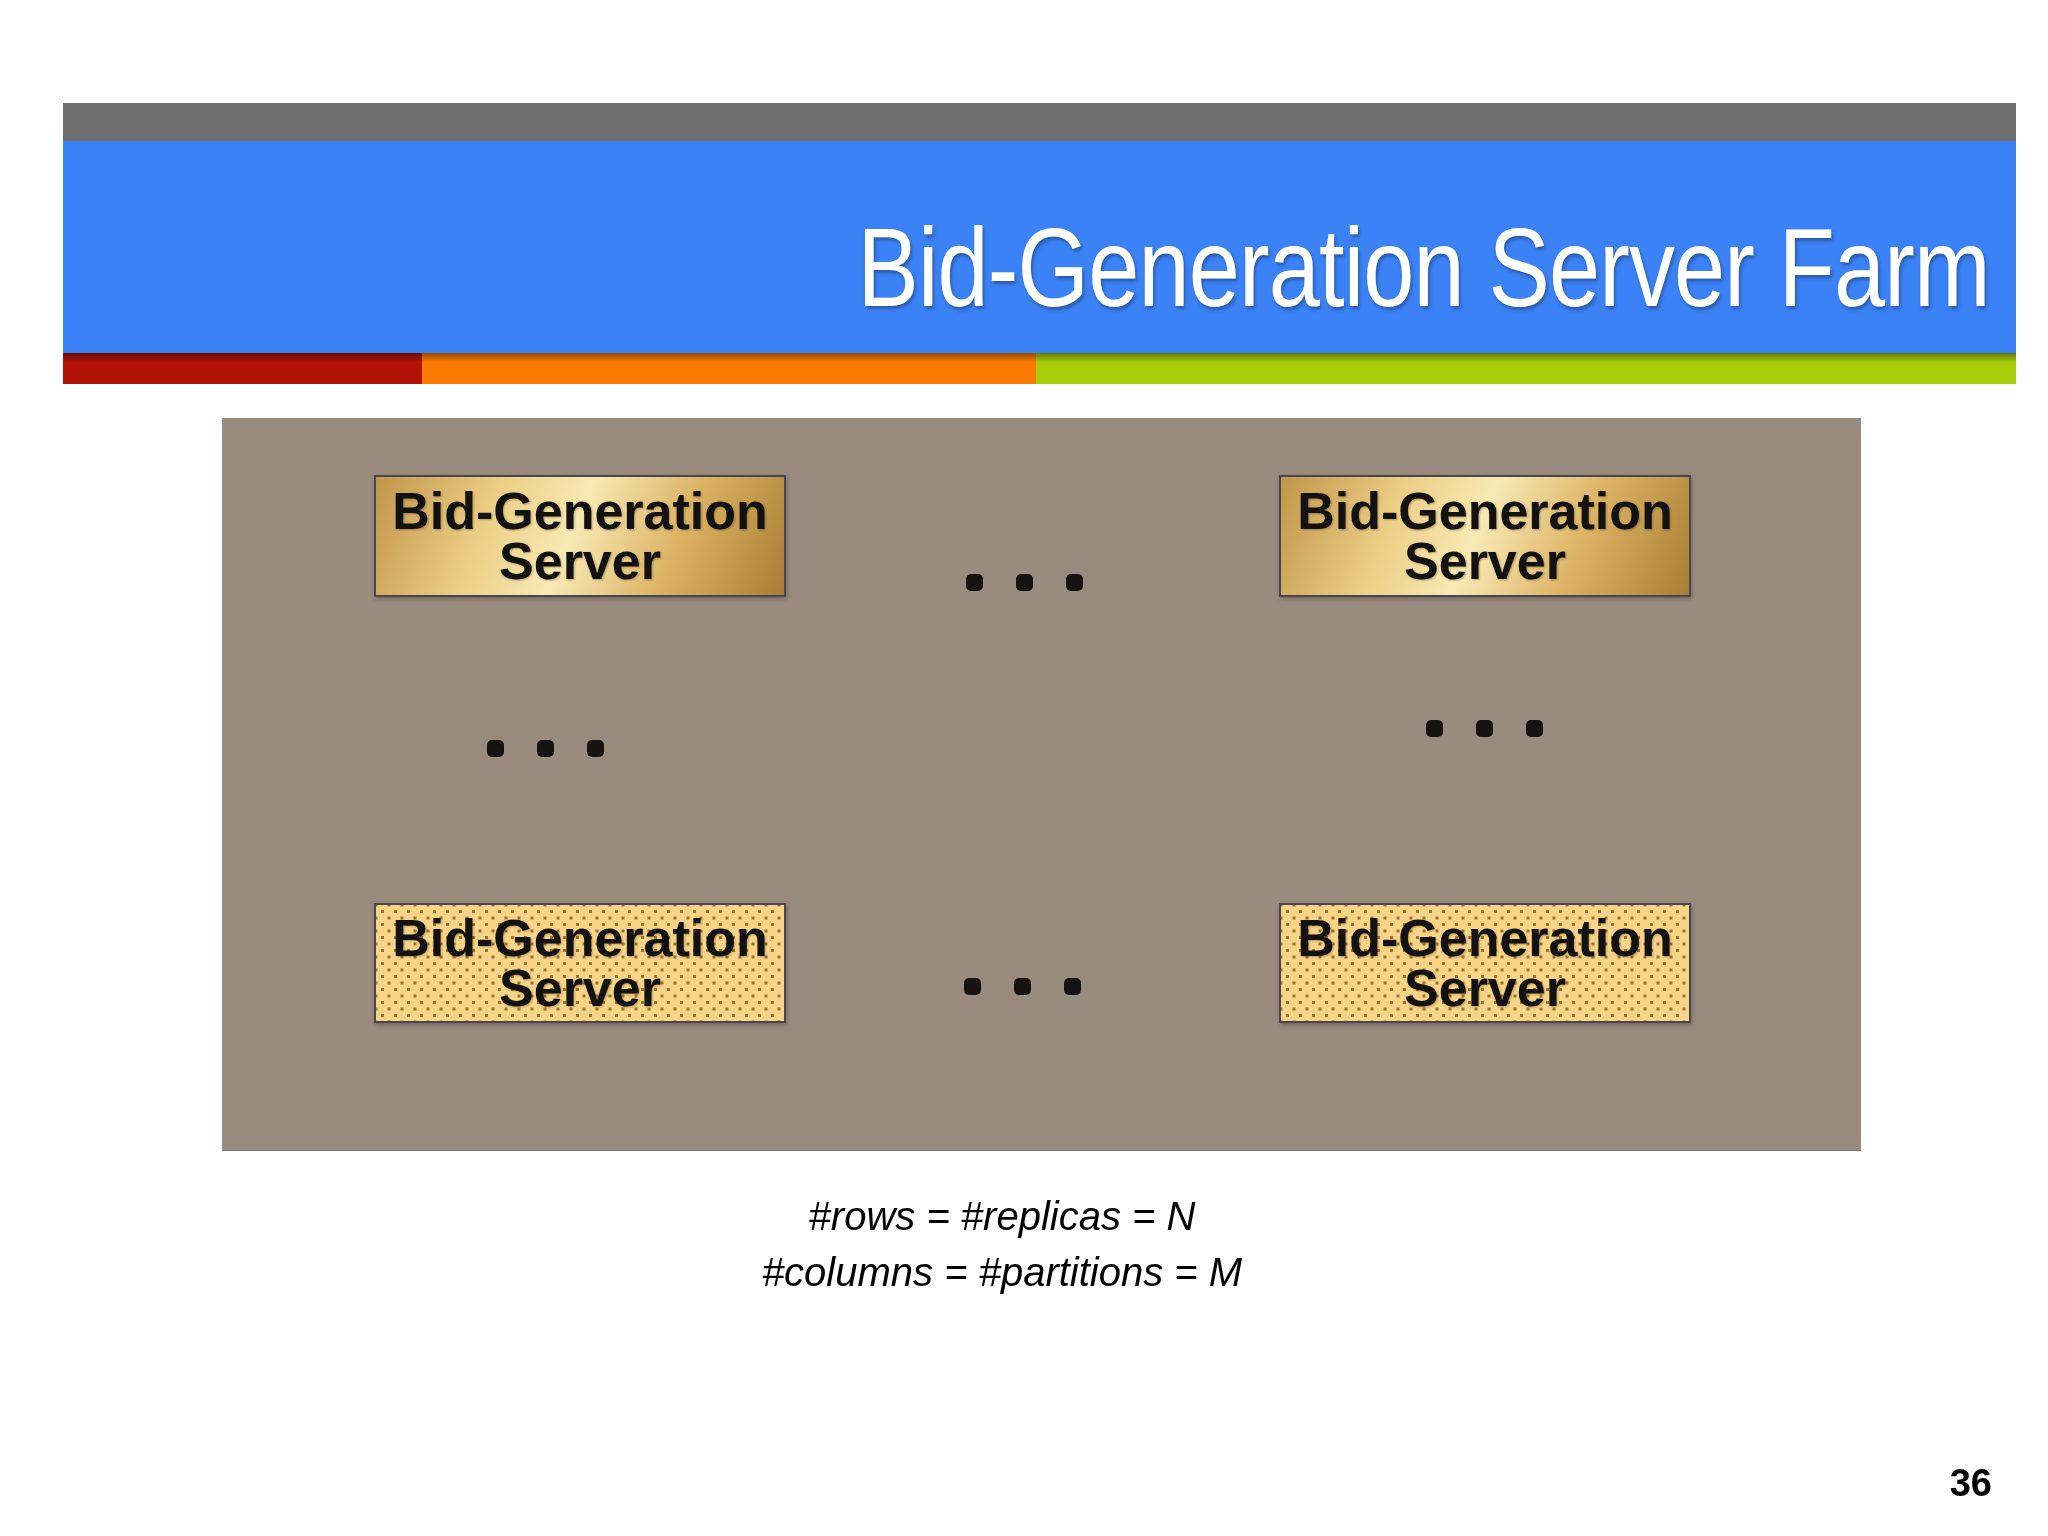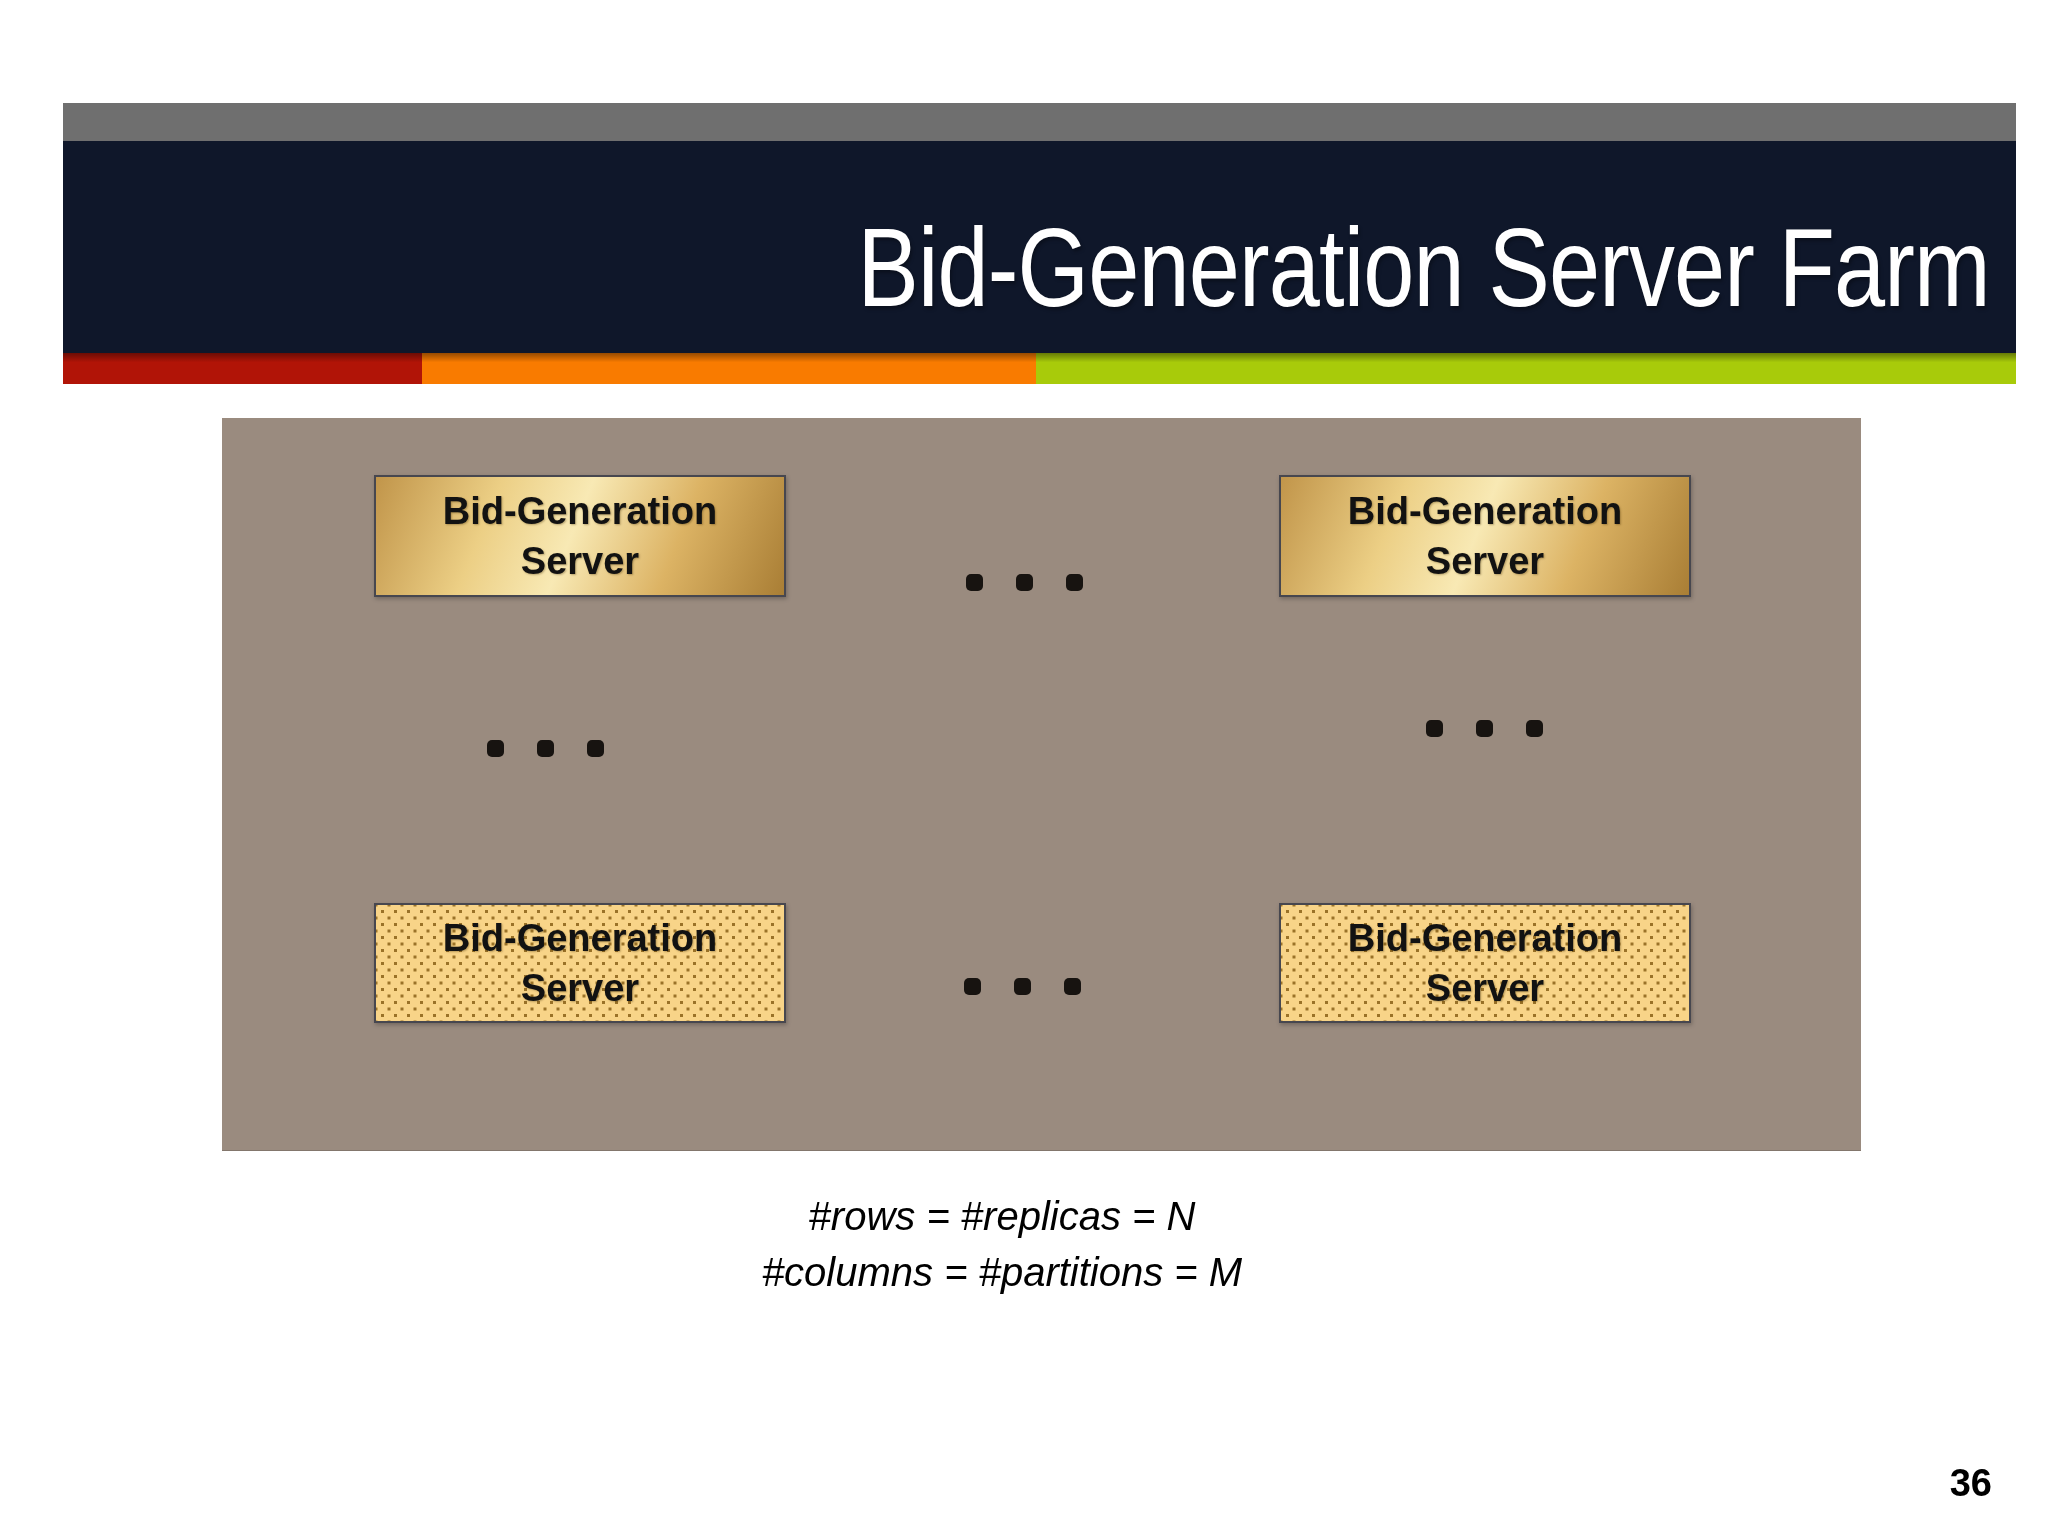--- a/index.html
+++ b/index.html
@@ -7,21 +7,21 @@
     width:2048px;height:1536px;position:relative;background:#ffffff;
     font-family:"Liberation Sans", sans-serif;overflow:hidden;
   }
   
   .header-light{
     position:absolute;left:63px;top:103px;width:1953px;height:38px;
     background:#6f6f6f;
   }
   .header-dark{
     position:absolute;left:63px;top:141px;width:1953px;height:212px;
-    background:#0f172a;
+    background:#3b82f6;
   }
   .slide-title{
     position:absolute;right:26px;bottom:24px;
     color:#ffffff;font-size:112px;line-height:1.1;font-weight:400;
     letter-spacing:-1px;white-space:nowrap;
     transform:scaleX(0.82);transform-origin:right bottom;
     text-shadow:2px 3px 4px rgba(0,0,0,0.30);
   }
   
   .stripe{position:absolute;top:353px;height:31px;
@@ -34,21 +34,21 @@
   .panel{
     position:absolute;left:222px;top:418px;width:1639px;height:733px;
     background:#9a8b7f;box-shadow:inset 0 -1px 0 rgba(0,0,0,0.15);
   }
   
   .server-box{
     position:absolute;width:412px;box-sizing:border-box;
     border:2px solid #47474f;
     display:flex;flex-direction:column;align-items:center;justify-content:center;
     text-align:center;
-    font-weight:700;font-size:38px;line-height:50px;color:#121212;
+    font-weight:700;font-size:52px;line-height:50px;color:#121212;
     box-shadow:1px 2px 4px rgba(0,0,0,0.25);
   }
   .server-box span{display:block;text-shadow:1px 1px 2px rgba(70,45,0,0.35);}
   .server-box.gold{
     height:122px;
     background:linear-gradient(112deg,#c1954a 0%,#eccf85 28%,#f8e9b4 48%,#dcb364 72%,#a97e35 100%);
   }
   .server-box.dotted{
     height:120px;
     background-color:#f8d488;

